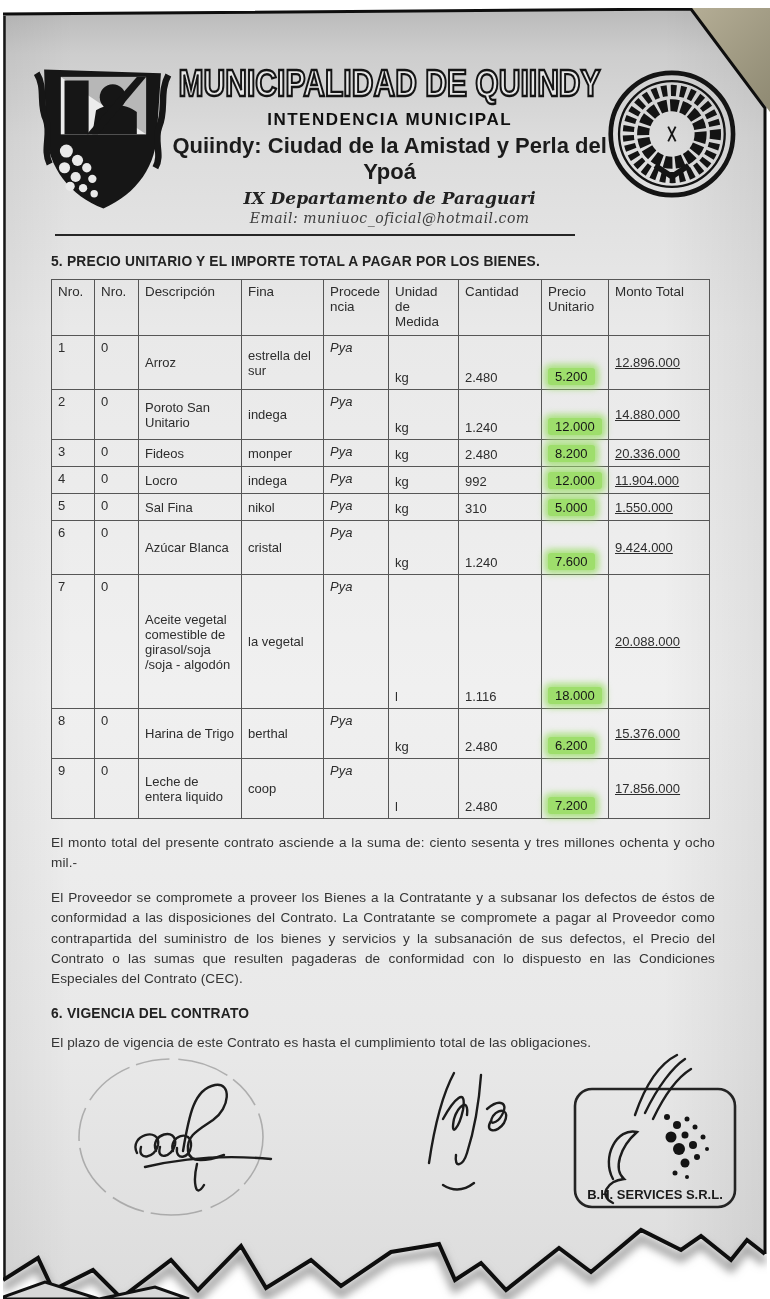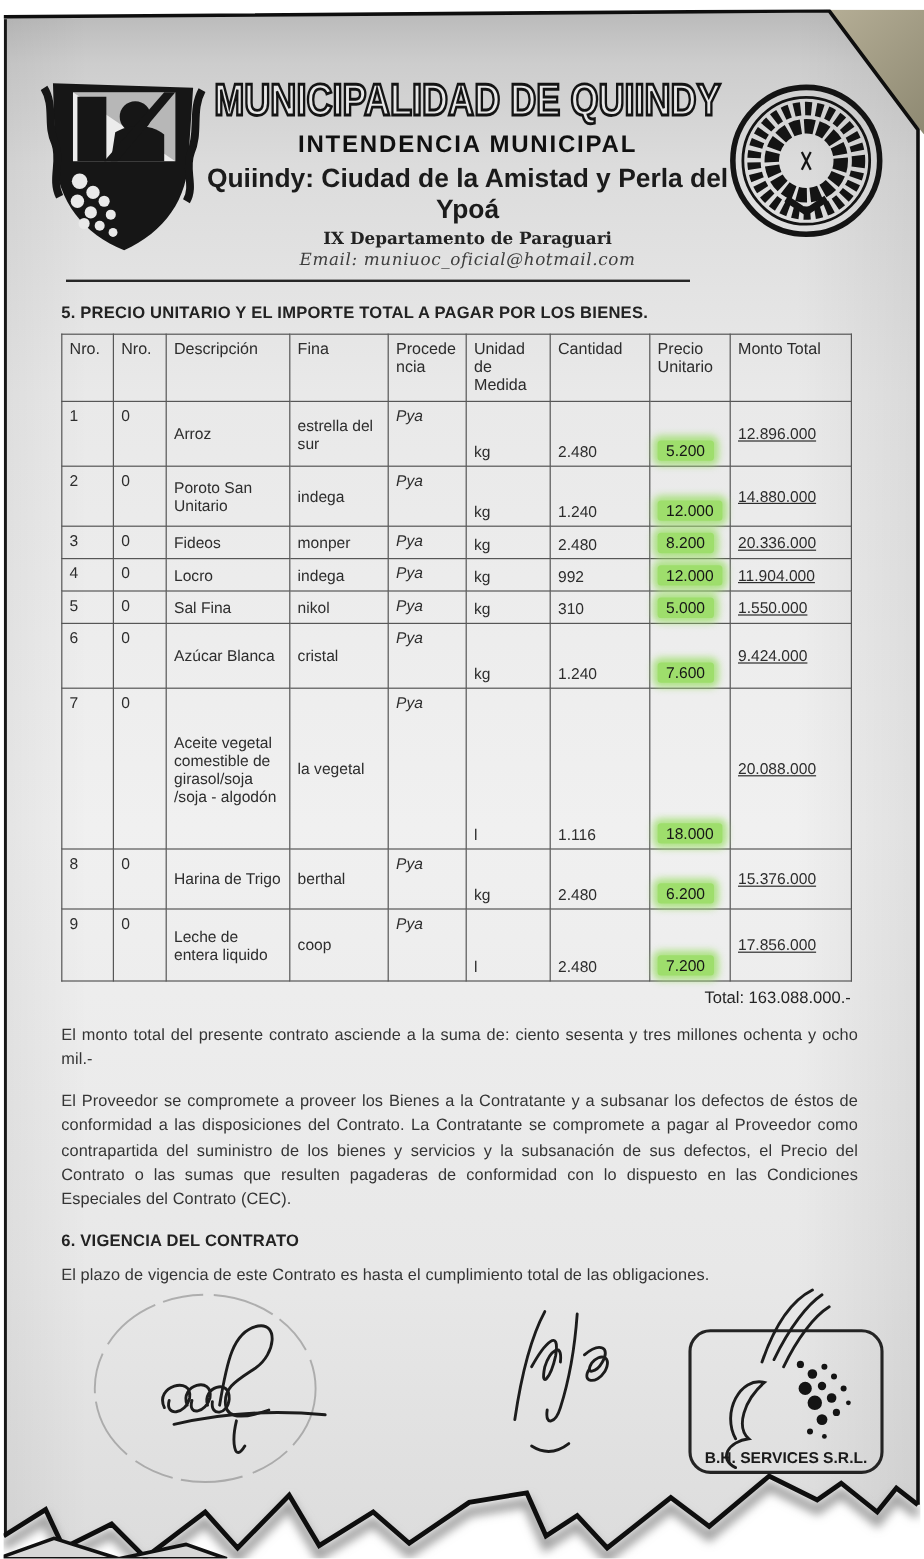--- a/index.html
+++ b/index.html
@@ -19,23 +19,23 @@
     clip-path:polygon(0 6px,688px 1px,762px 100px,762px 1246px,744px 1232px,728px 1252px,698px 1228px,678px 1242px,638px 1222px,588px 1264px,556px 1240px,503px 1282px,478px 1255px,452px 1272px,436px 1236px,388px 1244px,338px 1278px,308px 1252px,263px 1280px,238px 1238px,195px 1282px,168px 1252px,118px 1290px,90px 1262px,50px 1282px,35px 1250px,0 1272px);
     color:#2e2e2e; }
 
   .edges { position:absolute; left:3px; top:8px; width:764px; height:1291px; pointer-events:none; }
 
   
   .hdr { display:flex; align-items:flex-start; padding:50px 30px 0 30px; }
   .hdr-center { flex:1; text-align:center; padding-top:4px; }
   .main-title { font-weight:800; font-size:31px; white-space:nowrap; letter-spacing:0;
     color:#e7e7e7; -webkit-text-stroke:2px #141414; transform:scale(.97,1.2); transform-origin:center top; }
-  .sub-title { margin-top:12px; font-weight:800; font-size:20px; letter-spacing:1.5px; color:#101010; }
+  .sub-title { margin-top:12px; font-weight:800; font-size:17px; letter-spacing:1.5px; color:#101010; }
   .motto { margin-top:3px; font-weight:700; font-size:22px; color:#1b1b1b; }
-  .dept { margin-top:3px; font-family:"DejaVu Serif", serif; font-weight:700; font-size:14px; color:#222; }
+  .dept { margin-top:3px; font-family:"DejaVu Serif", serif; font-style:italic; font-weight:700; font-size:17px; color:#222; }
   .email { margin-top:2px; font-family:"DejaVu Serif", serif; font-style:italic; font-size:14px; color:#3d3d3d; letter-spacing:.5px; }
   .hdr-rule { margin:8px 0 0 52px; width:520px; height:0; border-top:2.5px solid #262626; }
 
   
   .content { padding:0 48px; }
   .sec-title { margin-top:18px; font-weight:700; font-size:13.8px; color:#222; letter-spacing:.2px; }
   .sec-title.six { margin-top:16px; }
 
   table.goods { margin-top:10px; border-collapse:collapse; table-layout:fixed; width:658px;
     border:1.5px solid #4c4c4c; }
@@ -247,21 +247,20 @@
               <td class="c3">coop</td>
               <td class="c4">Pya</td>
               <td class="c5">l</td>
               <td class="c6">2.480</td>
               <td class="c7"><span class="hl">7.200</span></td>
               <td class="c8">17.856.000</td>
             </tr>
           </tbody>
       </table>
 
-      <div class="total-line">Total: 163.088.000.-</div>
 
       <div class="para">El monto total del presente contrato asciende a la suma de: ciento sesenta y tres millones ochenta y ocho mil.-</div>
       <div class="para">El Proveedor se compromete a proveer los Bienes a la Contratante y a subsanar los defectos de éstos de conformidad a  las disposiciones del Contrato. La Contratante se compromete a pagar al Proveedor como contrapartida del suministro de los bienes y servicios y la subsanación de sus defectos, el Precio del Contrato o las sumas que resulten pagaderas de conformidad con lo dispuesto en las Condiciones Especiales del Contrato (CEC).</div>
 
       <div class="sec-title six">6. VIGENCIA DEL CONTRATO</div>
       <div class="para vig">El plazo de vigencia de este Contrato es hasta el cumplimiento total de las obligaciones.</div>
 
       <div class="sigs">
 
         <svg style="left:10px; top:4px;" width="260" height="168" viewBox="0 0 260 168">

